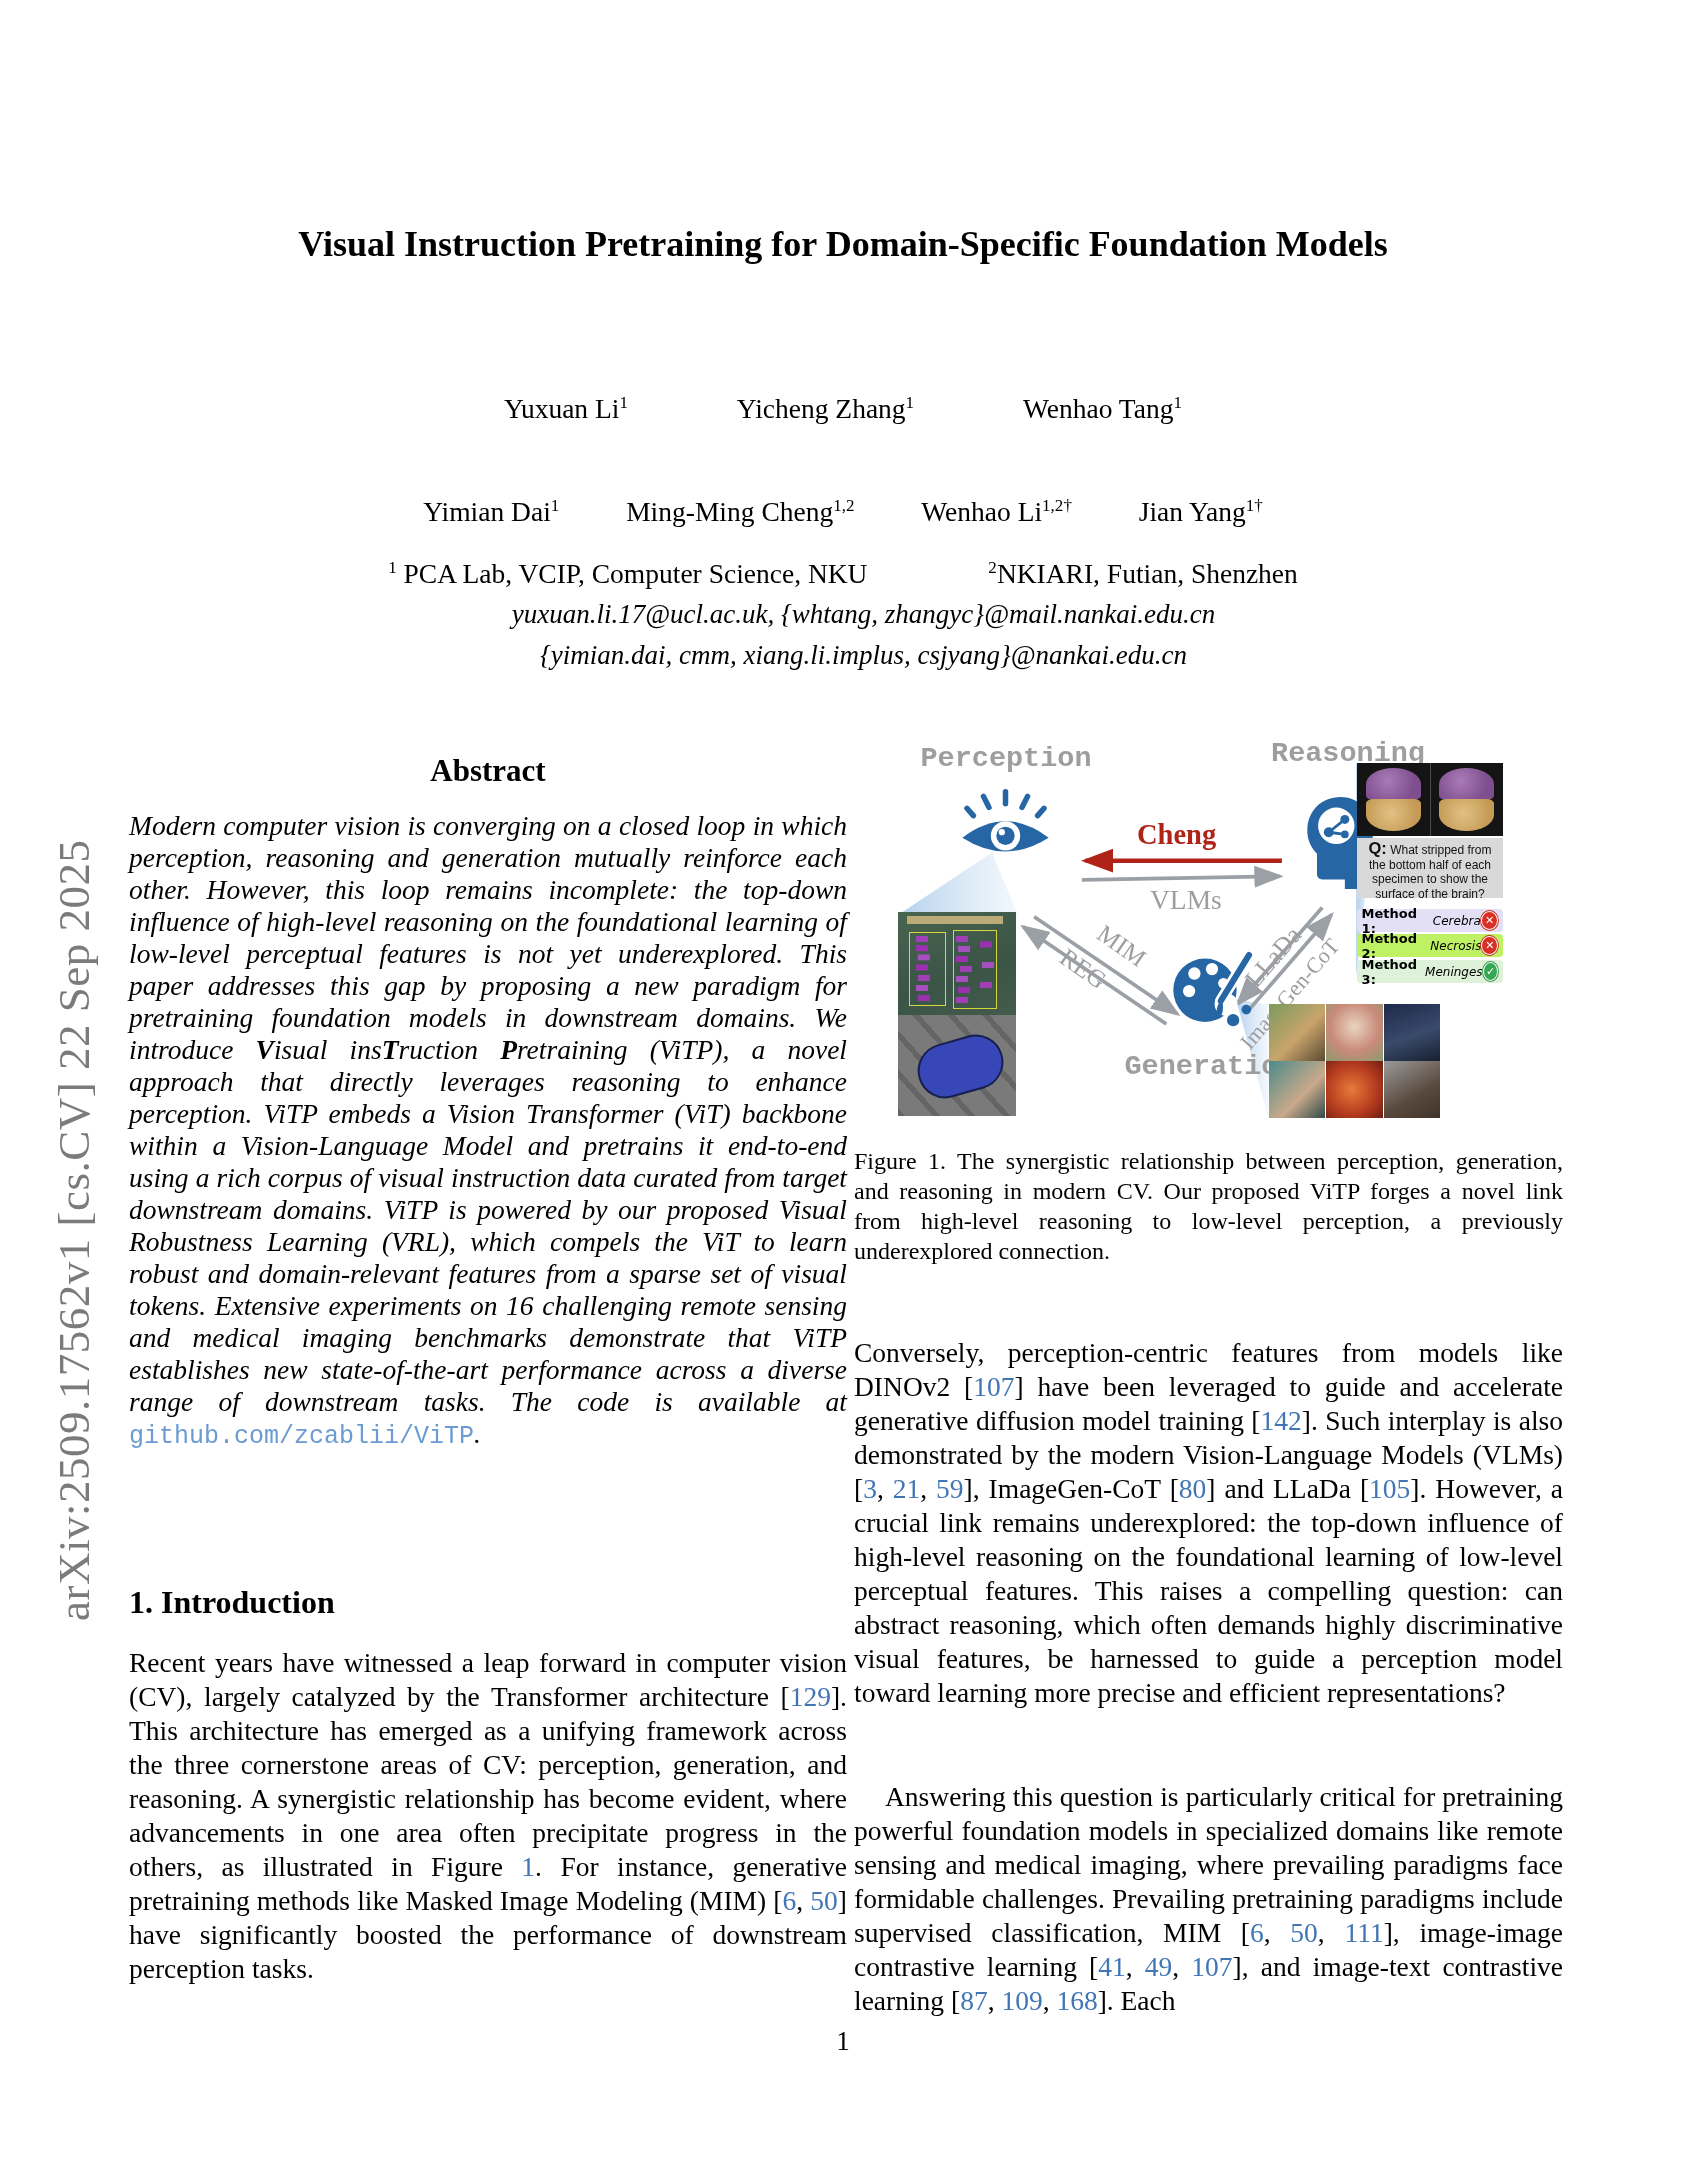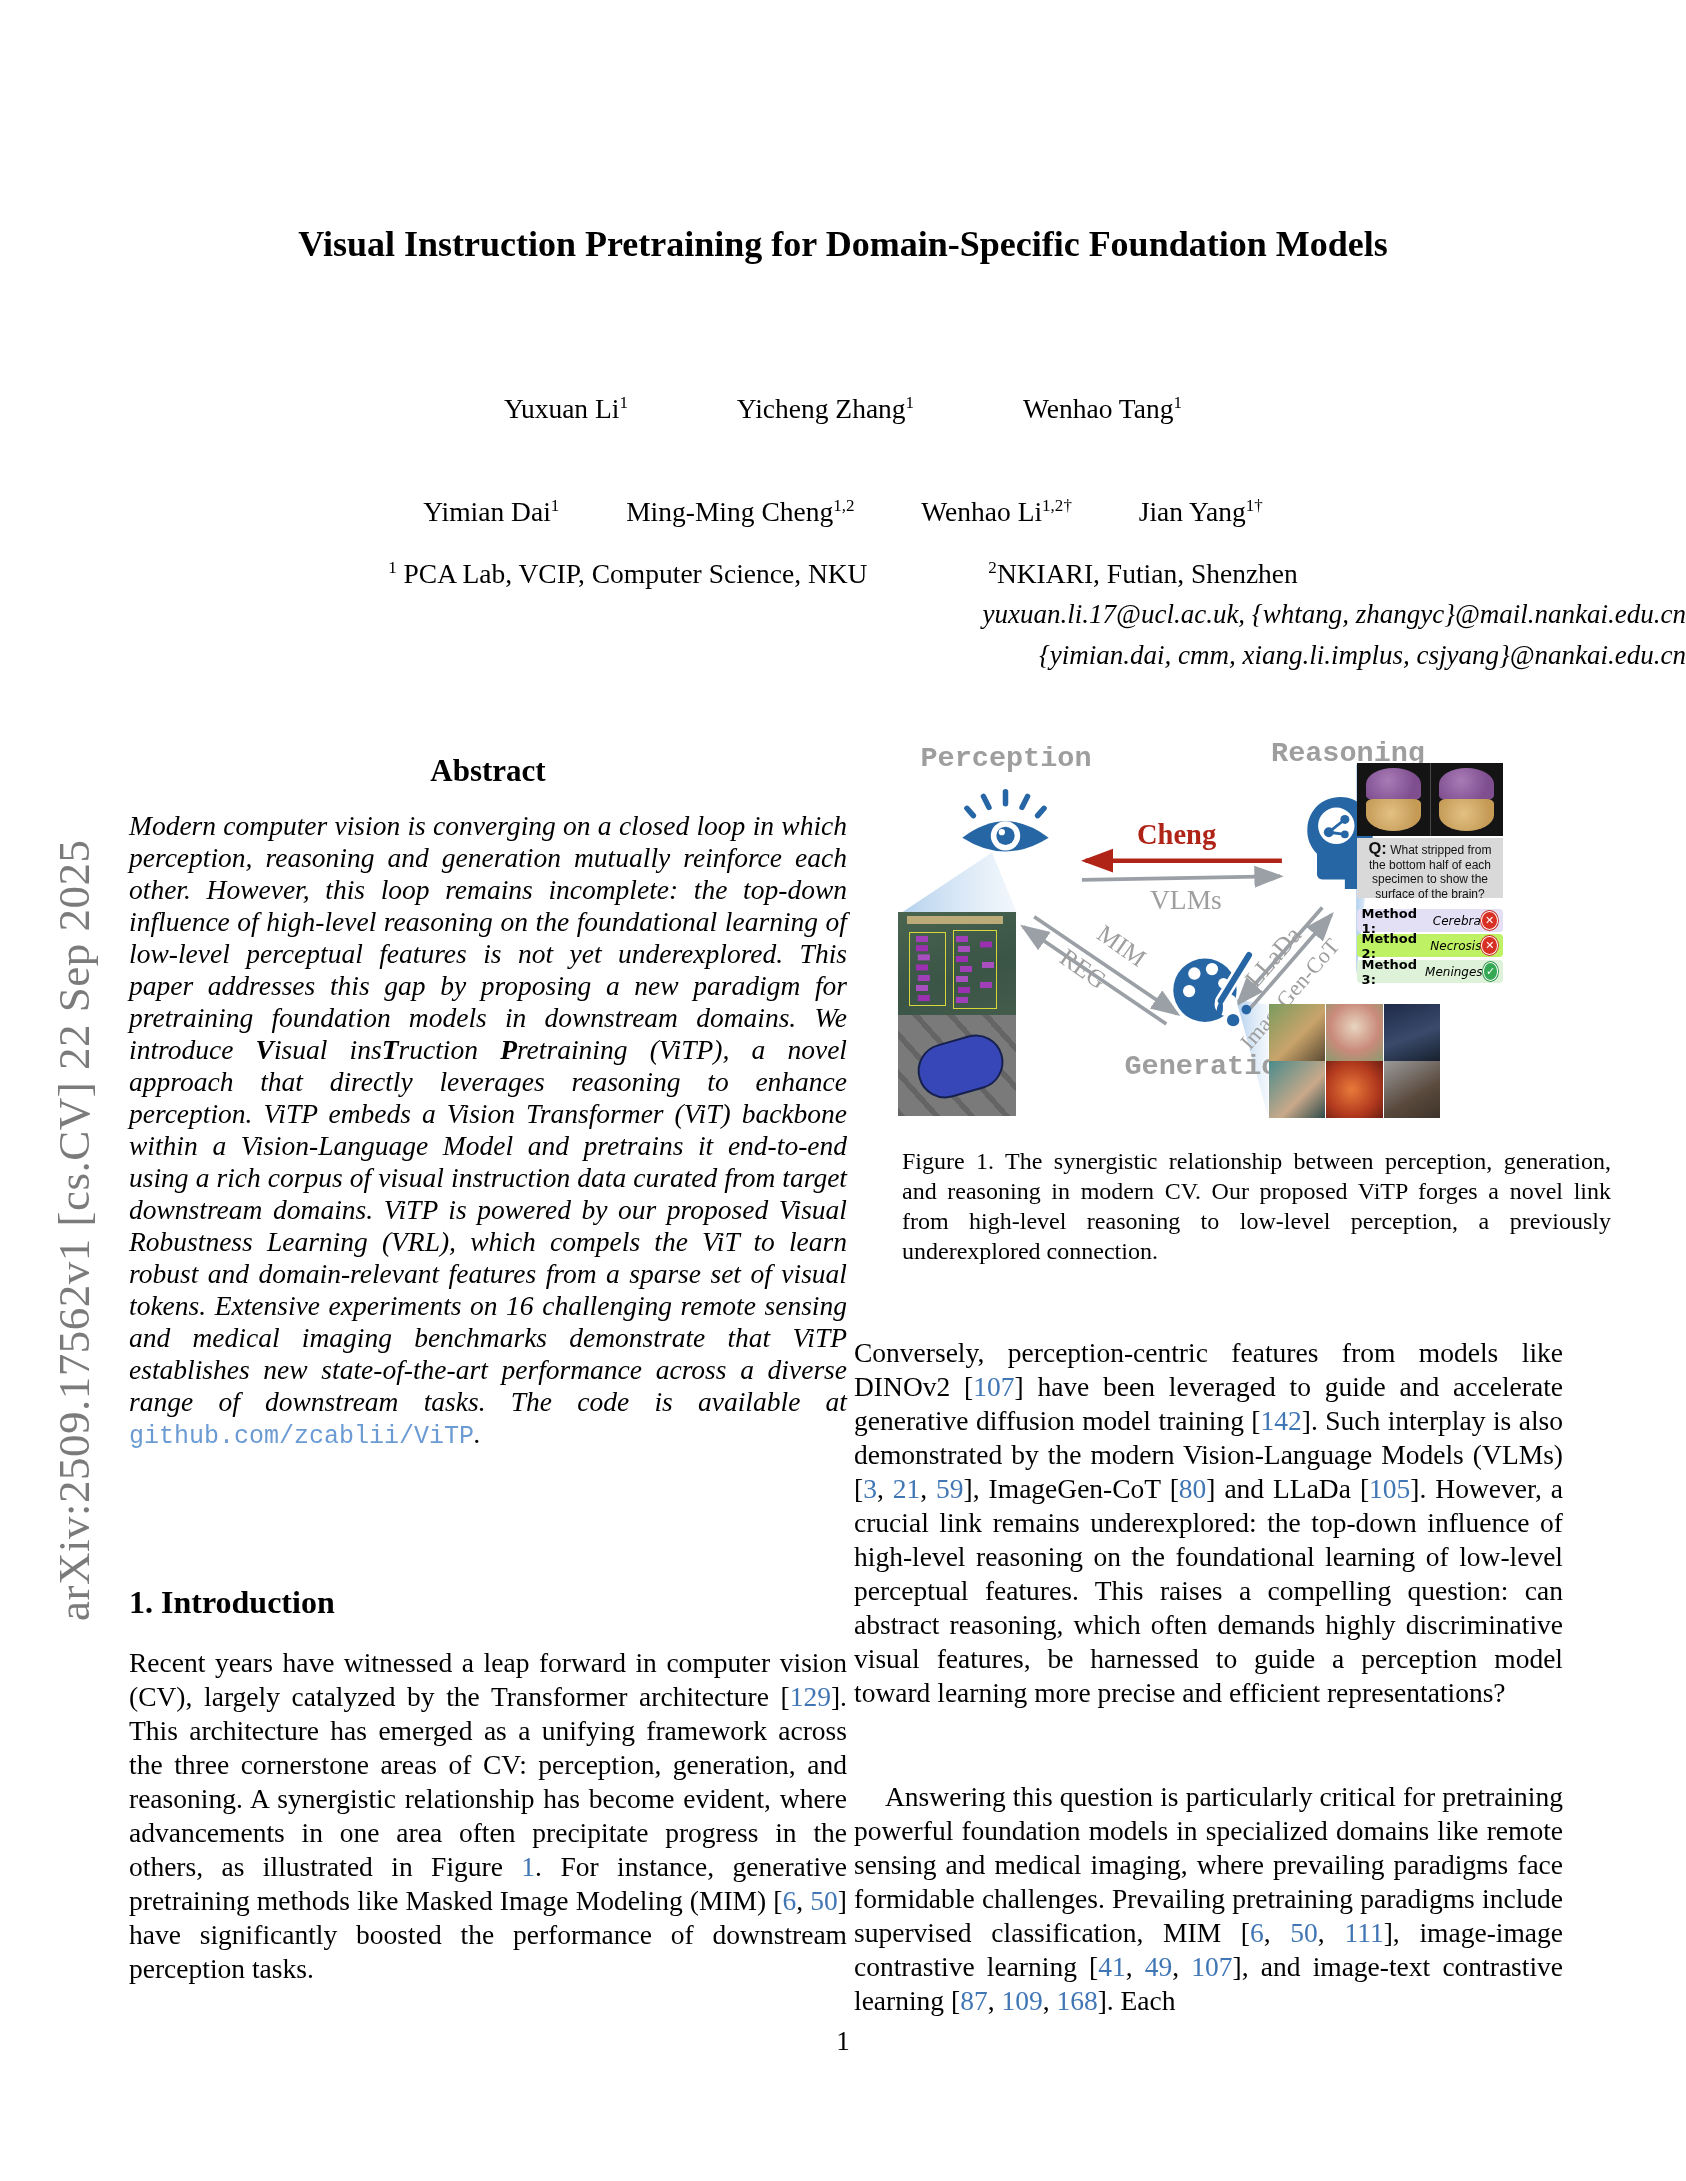--- a/index.html
+++ b/index.html
@@ -15,21 +15,21 @@
   
   .title{position:absolute;left:0;right:0;top:223px;text-align:center;
     font-size:36px;font-weight:700;}
   .authors-row{position:absolute;left:0;right:0;text-align:center;font-size:27.5px;}
   .authors-row .author{display:inline-block;}
   .row1 .author{margin:0 51px;}
   .row2 .author{margin:0 30px;}
   sup{font-size:62%;vertical-align:super;line-height:0;}
   .affil-row{position:absolute;left:0;right:0;top:558px;text-align:center;font-size:27.5px;}
   .affil-row .affil{display:inline-block;margin:0 57px;}
-  .email-line{position:absolute;left:0;right:0;text-align:right;font-style:italic;font-size:27px;margin-left:41px;}
+  .email-line{position:absolute;left:0;right:0;text-align:center;font-style:italic;font-size:27px;margin-left:41px;}
 
   
   .col-left{position:absolute;left:129px;width:718px;}
   .col-right{position:absolute;left:854px;width:709px;}
   .heading-center{text-align:center;font-weight:700;font-size:31px;}
   .section-heading{font-weight:700;font-size:32px;}
   .body-par{font-size:27.5px;line-height:34px;text-align:justify;}
   .abstract-par{font-style:italic;font-size:27.5px;line-height:32px;text-align:justify;}
   .indent{text-indent:31px;margin-top:36px;}
   .seg-cite{color:#4176B5;}
@@ -266,21 +266,21 @@
     <div class="gen-grid">
       <div class="g1"></div>
       <div class="g2"></div>
       <div class="g3"></div>
       <div class="g4"></div>
       <div class="g5"></div>
       <div class="g6"></div>
     </div>
   </div>
 
-  <div class="col-right caption" style="top:1146px;margin-left:48px;">Figure 1.  The synergistic relationship between perception, generation, and reasoning in modern CV. Our proposed ViTP forges a novel link from high-level reasoning to low-level perception, a previously underexplored connection.</div>
+  <div class="col-right caption" style="top:1146px;">Figure 1.  The synergistic relationship between perception, generation, and reasoning in modern CV. Our proposed ViTP forges a novel link from high-level reasoning to low-level perception, a previously underexplored connection.</div>
 
   <div class="col-right body-par" style="top:1336px;"><span>Conversely, perception-centric features from models like DINOv2 [</span><span class="seg-cite">107</span><span>] have been leveraged to guide and accelerate generative diffusion model training [</span><span class="seg-cite">142</span><span>]. Such interplay is also demonstrated by the modern Vision-Language Models (VLMs) [</span><span class="seg-cite">3</span><span>, </span><span class="seg-cite">21</span><span>, </span><span class="seg-cite">59</span><span>], ImageGen-CoT [</span><span class="seg-cite">80</span><span>] and LLaDa [</span><span class="seg-cite">105</span><span>]. However, a crucial link remains underexplored: the top-down influence of high-level reasoning on the foundational learning of low-level perceptual features. This raises a compelling question: can abstract reasoning, which often demands highly discriminative visual features, be harnessed to guide a perception model toward learning more precise and efficient representations?</span></div>
   <div class="col-right body-par indent" style="top:1744px;"><span>Answering this question is particularly critical for pretraining powerful foundation models in specialized domains like remote sensing and medical imaging, where prevailing paradigms face formidable challenges. Prevailing pretraining paradigms include supervised classification, MIM [</span><span class="seg-cite">6</span><span>, </span><span class="seg-cite">50</span><span>, </span><span class="seg-cite">111</span><span>], image-image contrastive learning [</span><span class="seg-cite">41</span><span>, </span><span class="seg-cite">49</span><span>, </span><span class="seg-cite">107</span><span>], and image-text contrastive learning [</span><span class="seg-cite">87</span><span>, </span><span class="seg-cite">109</span><span>, </span><span class="seg-cite">168</span><span>]. Each</span></div>
 
   <div class="page-number">1</div>
 
 </div>
 
 
 </body></html>

